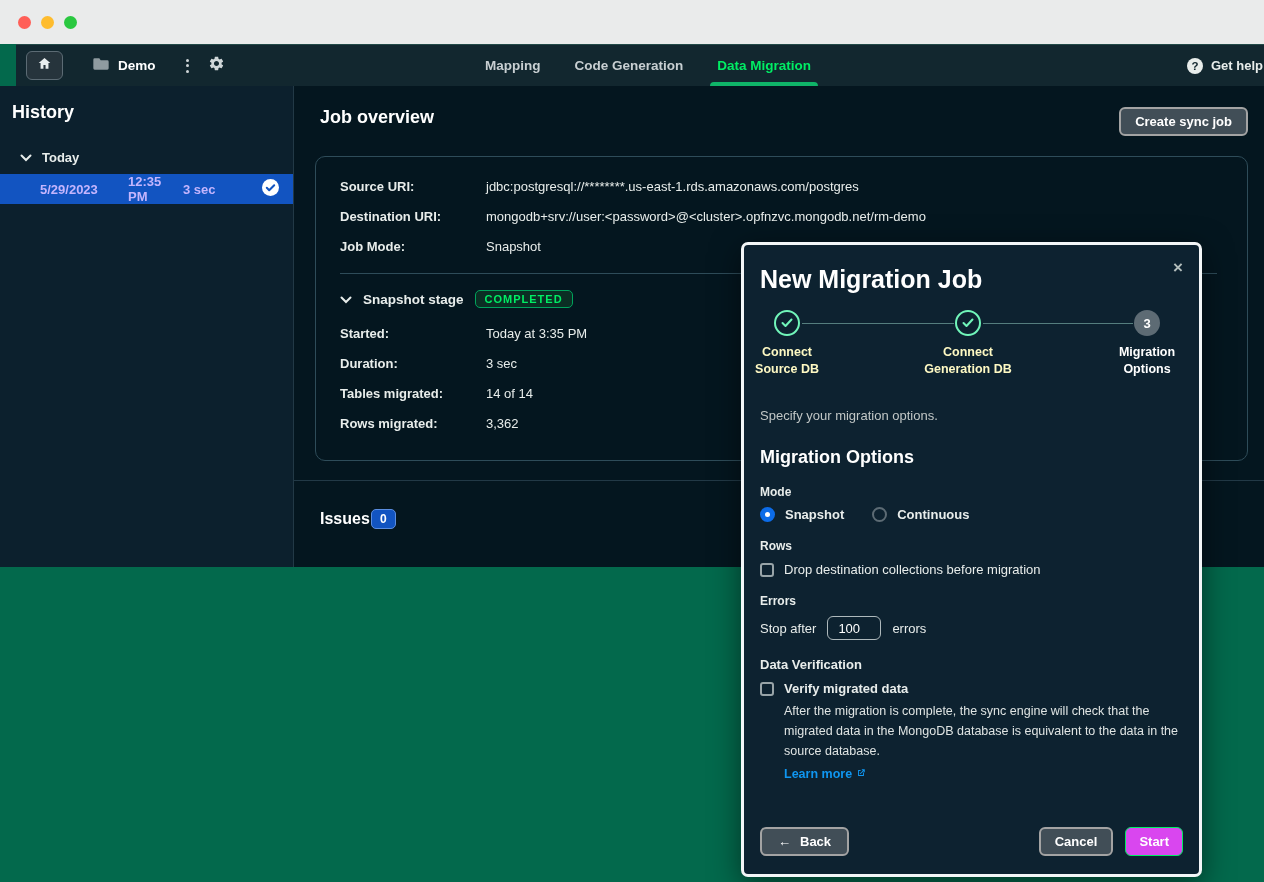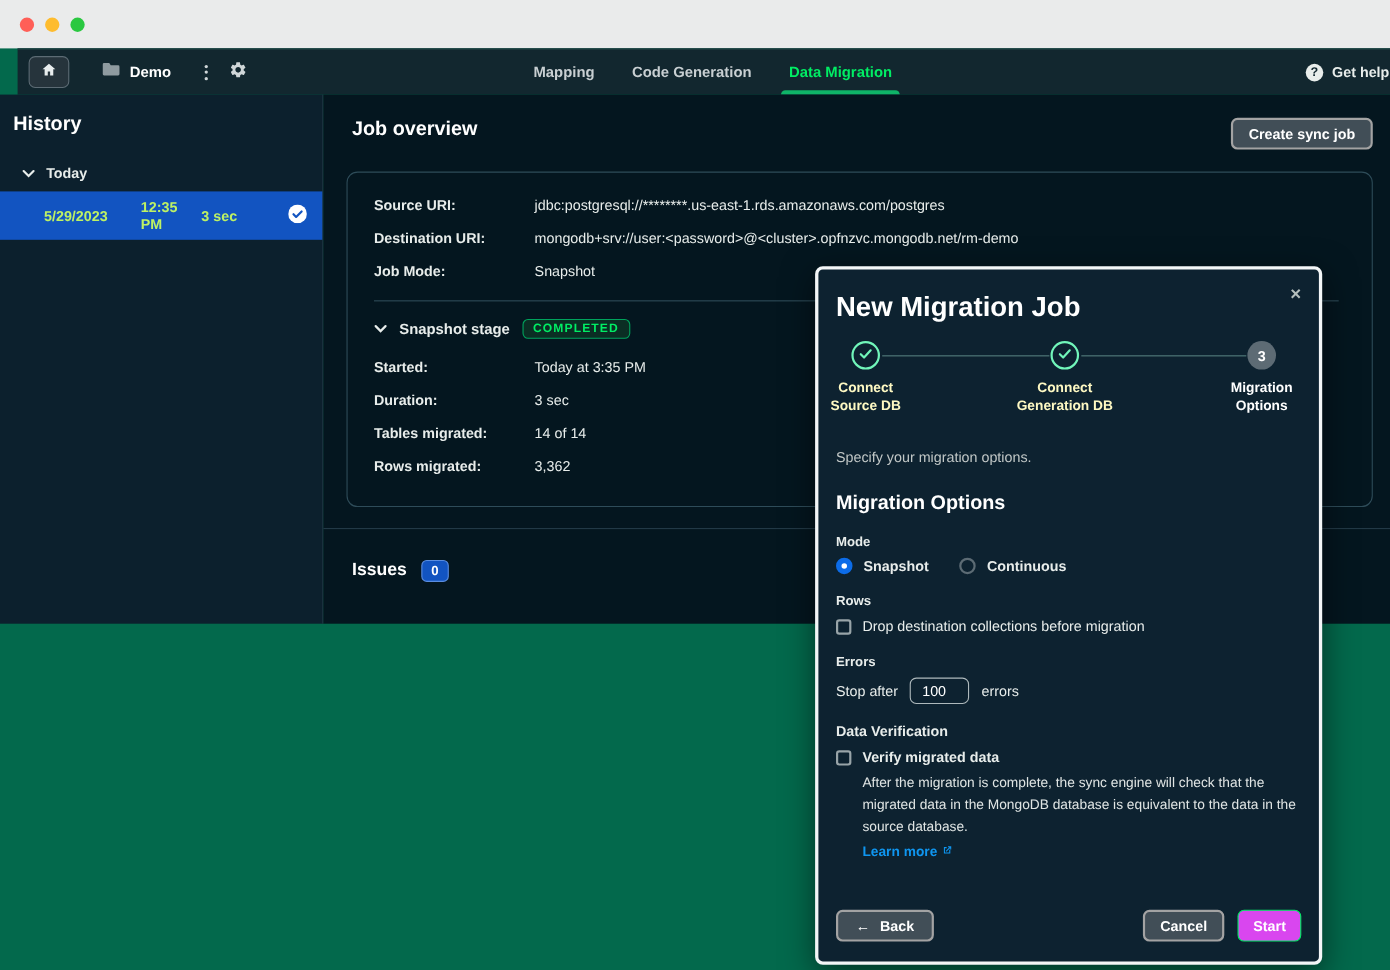--- a/index.html
+++ b/index.html
@@ -24,21 +24,21 @@
   .tab--active { color: #00ED64; }
   .tab--active::after { content: ""; position: absolute; left: -5px; right: -5px; bottom: 0; height: 4px; background: #0fb468; border-radius: 4px 4px 0 0; }
   .get-help { position: absolute; right: 17px; top: 0; height: 100%; display: flex; align-items: center; gap: 8px; font-size: 13px; font-weight: bold; color: #e8edeb; cursor: pointer; }
   .qicon { width: 16px; height: 16px; border-radius: 50%; background: #e8edeb; color: #12272f; font-size: 11.5px; font-weight: bold; display: flex; align-items: center; justify-content: center; }
 
   
   .content { position: absolute; left: 0; top: 86px; width: 100%; height: 481px; display: flex; }
   .sidebar { width: 294px; flex: none; background: #0c202d; border-right: 1px solid #223946; position: relative; }
   .sidebar-title { margin: 16px 0 0 12px; font-size: 18px; font-weight: bold; color: #ffffff; }
   .today-row { display: flex; align-items: center; gap: 10px; margin: 27px 0 9px 20px; font-size: 13px; font-weight: bold; color: #e8edeb; cursor: pointer; }
-  .run-row { height: 44px; background: #1254C1; display: flex; align-items: center; color: #bef264; font-weight: bold; font-size: 13px; padding: 0 14px 0 40px; cursor: pointer; }
+  .run-row { height: 30px; background: #1254C1; display: flex; align-items: center; color: #c4b5fd; font-weight: bold; font-size: 13px; padding: 0 14px 0 40px; cursor: pointer; }
   .run-date { width: 88px; flex: none; }
   .run-time { width: 55px; flex: none; }
   .run-dur { flex: 1; }
 
   .main { flex: 1; background: #04161f; position: relative; }
   .main-head { display: flex; justify-content: space-between; align-items: flex-start; padding: 21px 16px 0 26px; }
   .main-title { font-size: 18px; font-weight: bold; color: #ffffff; }
   .btn { height: 29px; border-radius: 6px; font-size: 13px; font-weight: bold; font-family: inherit; display: inline-flex; align-items: center; justify-content: center; cursor: pointer; }
   .btn-secondary { background: #414e57; border: 2px solid #a3a3a3; color: #ffffff; padding: 0 14px; }
   .btn-start { background: #d946ef; border: 1px solid #00ED64; color: #ffffff; padding: 0 13px; }
@@ -46,21 +46,21 @@
   .panel { margin: 20px 16px 0 21px; border: 1px solid #2e4c59; border-radius: 10px; padding: 14px 30px 22px 24px; }
   .frow { display: flex; font-size: 13px; padding: 7.5px 0; color: #e8edeb; }
   .frow .lbl { width: 146px; flex: none; font-weight: bold; }
   .panel-divider { height: 1px; background: #2e4c59; margin: 12px 0 12px; }
   .stage-head { display: flex; align-items: center; gap: 11px; padding: 4px 0 10px; }
   .stage-toggle { display: flex; align-items: center; gap: 11px; cursor: pointer; }
   .stage-label { font-size: 13.5px; font-weight: bold; color: #e8edeb; }
   .badge-completed { font-size: 11px; font-weight: bold; letter-spacing: 1px; color: #00ED64; border: 1.5px solid #00A35C; background: #0b2e24; border-radius: 5px; padding: 2px 9px; }
 
   .section-divider { position: absolute; left: 0; right: 0; top: 394px; height: 1px; background: #223946; }
-  .issues-row { position: absolute; top: 423px; left: 26px; display: flex; align-items: center; gap: 13px; }
+  .issues-row { position: absolute; top: 423px; left: 26px; display: flex; align-items: center; gap: 1px; }
   .issues-title { font-size: 16px; font-weight: bold; color: #ffffff; }
   .issues-badge { min-width: 25px; height: 20px; padding: 0 6px; background: #1254C1; border: 1px solid #5a8de0; border-radius: 5px; color: #ffffff; font-size: 12px; font-weight: bold; display: flex; align-items: center; justify-content: center; }
 
   
   .modal { position: absolute; left: 741px; top: 242px; width: 461px; height: 635px; background: #0d2230; border: 3px solid #f3f6f7; border-radius: 7px; box-shadow: 0 8px 30px rgba(0,0,0,.5); padding: 0 16px; }
   .modal-close { position: absolute; top: 14px; right: 16px; color: #b4bfbd; font-size: 17px; font-weight: bold; line-height: 1; cursor: pointer; }
   .modal-title { margin-top: 20px; font-size: 25px; font-weight: bold; color: #ffffff; }
   .stepper { position: relative; height: 84px; margin-top: 6px; }
   .track { position: absolute; height: 1px; background: #557e7e; top: 23px; }
   .track-1 { left: 42px; width: 152px; }

